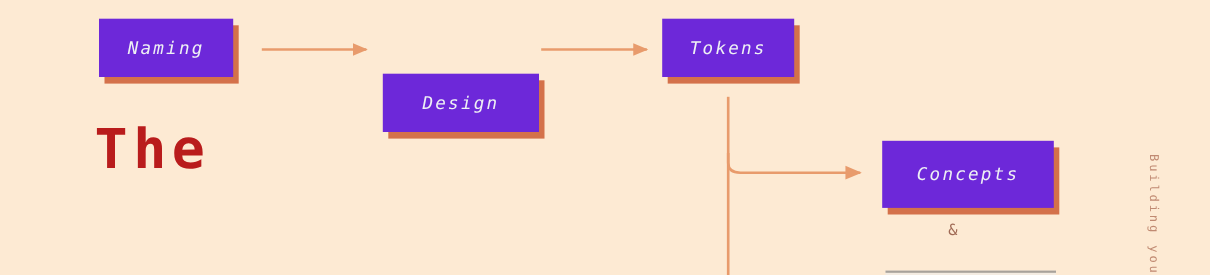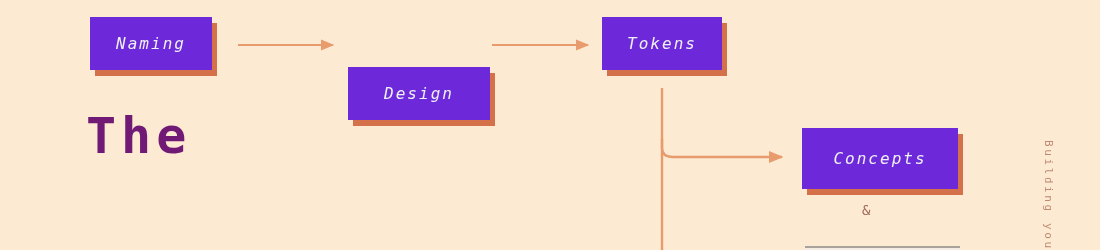--- a/index.html
+++ b/index.html
@@ -65,21 +65,21 @@
     width: 1100px;
     height: 250px;
     pointer-events: none;
   }
 
   
   #headline {
     position: absolute;
     left: 86px;
     top: 108px;
-    color: #701a75;
+    color: #b91c1c;
     font-family: "DejaVu Sans Mono", monospace;
     font-size: 50px;
     font-weight: 700;
     line-height: 1.12;
     letter-spacing: 5px;
     white-space: nowrap;
   }
   #headline .line { display: block; }
 
   

